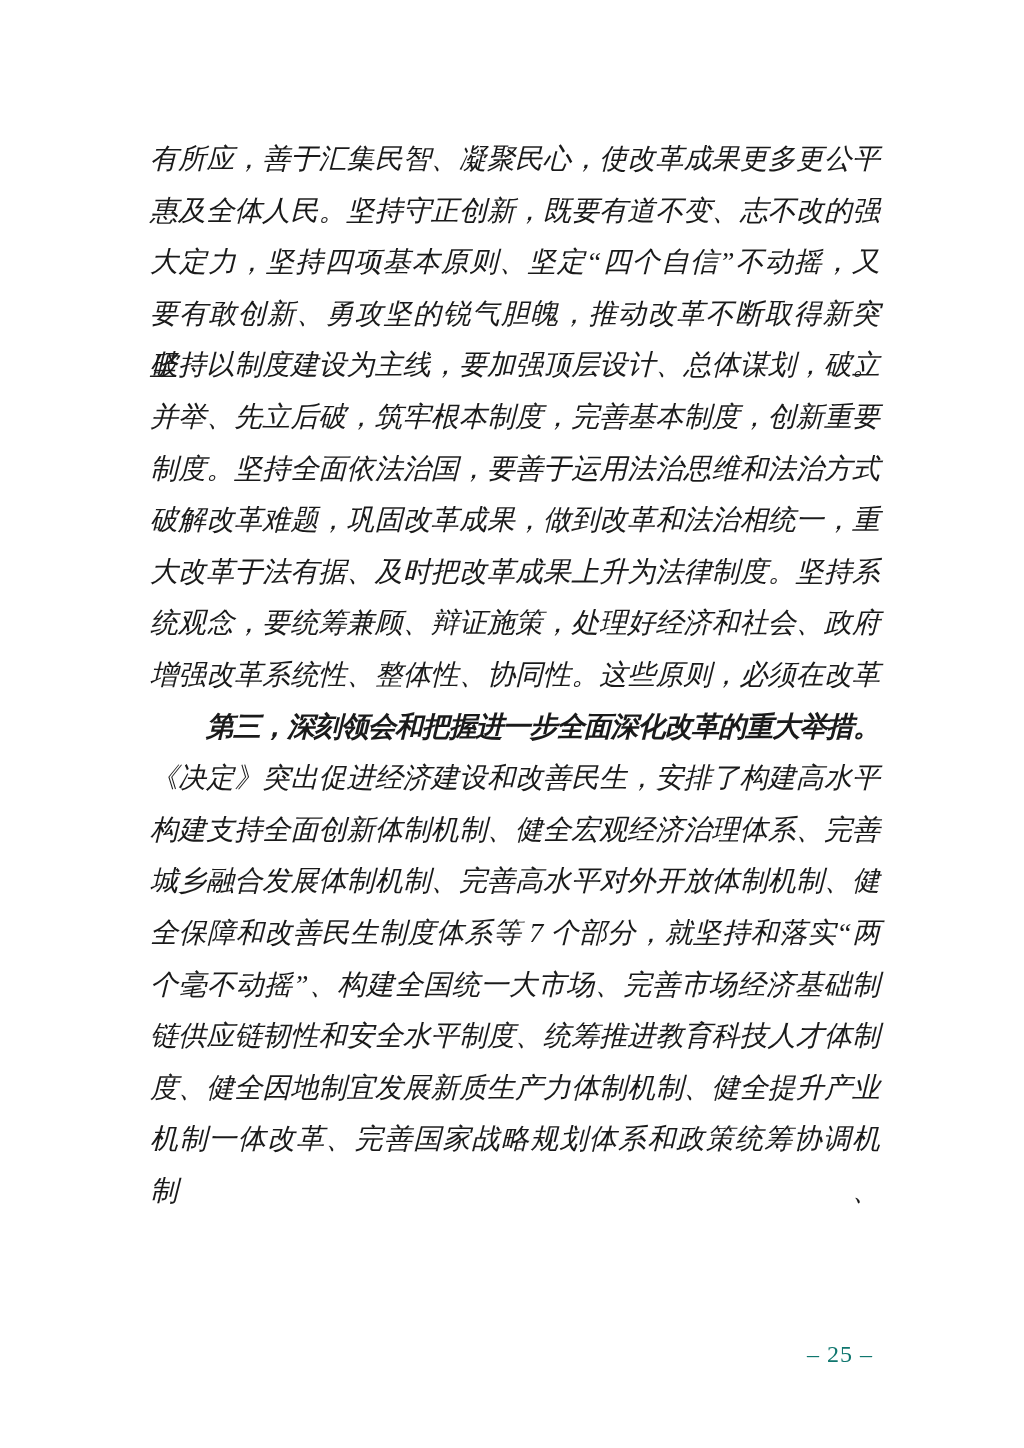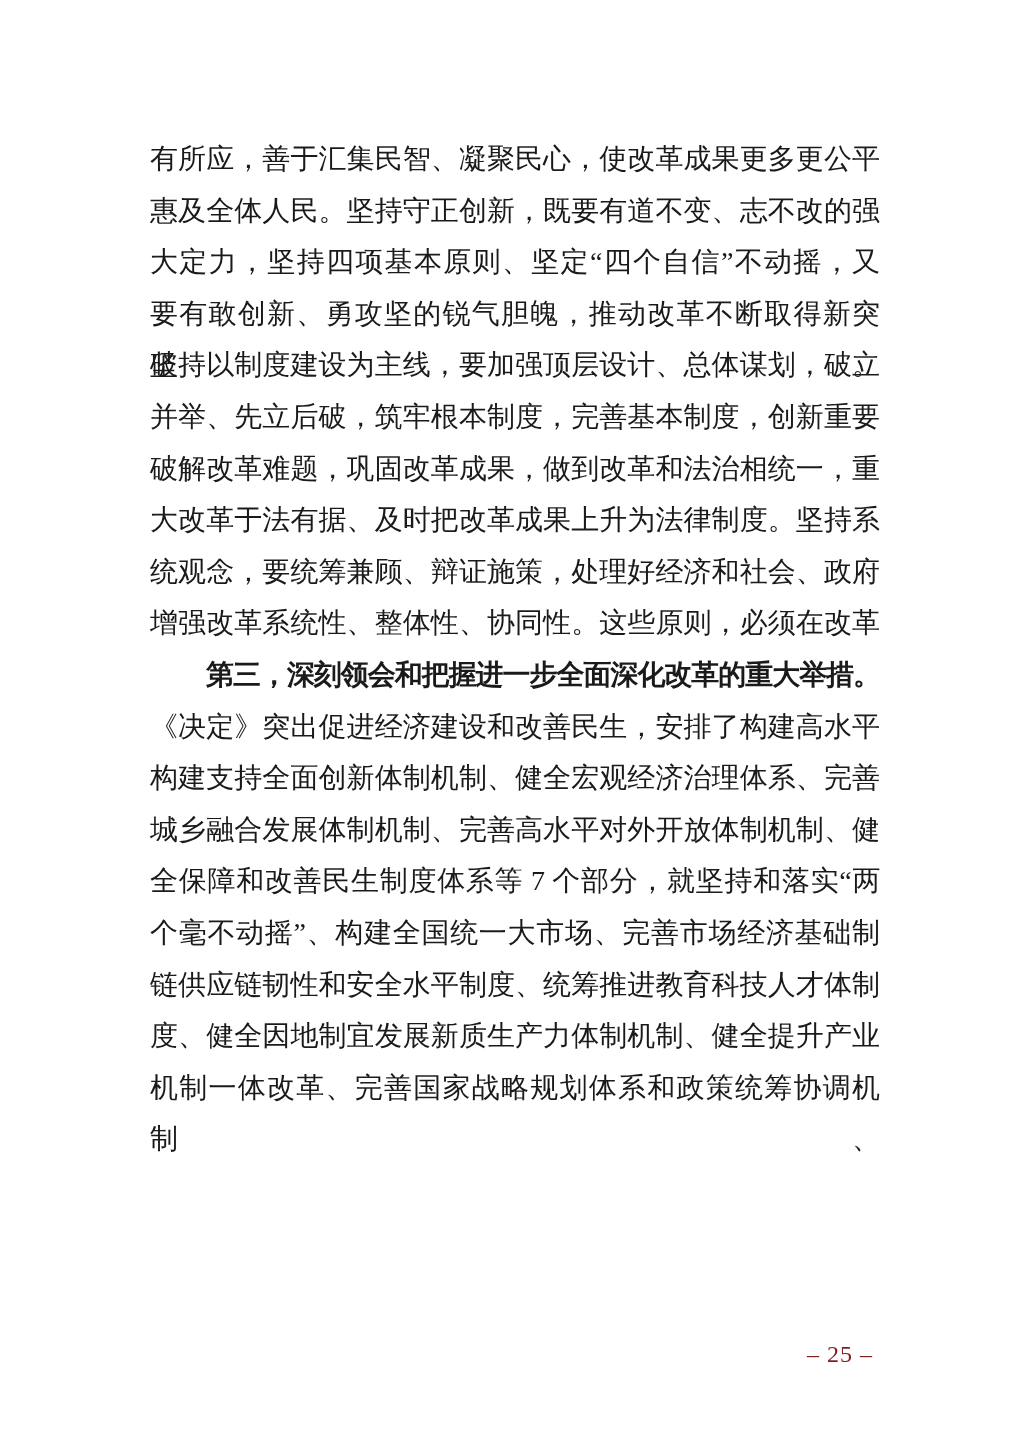--- a/index.html
+++ b/index.html
@@ -23,20 +23,21 @@
     width: 730px;
   }
   .line {
     height: 51.6px;
     line-height: 51.6px;
     font-size: 28px;
     text-align: justify;
     text-align-last: justify;
     white-space: normal;
     overflow: visible;
+    font-style: italic;
   }
   .line.short {
     text-align-last: left;
   }
   .line.heading {
     font-weight: bold;
     text-indent: 56px;
     letter-spacing: -1.1px;
   }
   .line.tight {
@@ -47,34 +48,35 @@
   }
   .page-number {
     position: absolute;
     left: 798px;
     top: 1338px;
     width: 84px;
     text-align: center;
     font-size: 24px;
     line-height: 32px;
     letter-spacing: 1px;
-    color: #7f1d1d;
+    color: #0f766e;
   }
 </style>
 </head>
 <body>
 
 <div class="page">
   <div class="text-block">
     <div class="line">有所应，善于汇集民智、凝聚民心，使改革成果更多更公平</div>
     <div class="line">惠及全体人民。坚持守正创新，既要有道不变、志不改的强</div>
     <div class="line">大定力，坚持四项基本原则、坚定“四个自信”不动摇，又</div>
     <div class="line">要有敢创新、勇攻坚的锐气胆魄，推动改革不断取得新突破。</div>
     <div class="line">坚持以制度建设为主线，要加强顶层设计、总体谋划，破立</div>
     <div class="line">并举、先立后破，筑牢根本制度，完善基本制度，创新重要</div>
+    <div class="line">制度。坚持全面依法治国，要善于运用法治思维和法治方式</div>
     <div class="line">破解改革难题，巩固改革成果，做到改革和法治相统一，重</div>
     <div class="line">大改革于法有据、及时把改革成果上升为法律制度。坚持系</div>
     <div class="line">统观念，要统筹兼顾、辩证施策，处理好经济和社会、政府</div>
     <div class="line">增强改革系统性、整体性、协同性。这些原则，必须在改革</div>
     <div class="line heading">第三，深刻领会和把握进一步全面深化改革的重大举措。</div>
     <div class="line">《决定》突出促进经济建设和改善民生，安排了构建高水平</div>
     <div class="line">构建支持全面创新体制机制、健全宏观经济治理体系、完善</div>
     <div class="line">城乡融合发展体制机制、完善高水平对外开放体制机制、健</div>
     <div class="line tight-num">全保障和改善民生制度体系等 7 个部分，就坚持和落实“两</div>
     <div class="line">个毫不动摇”、构建全国统一大市场、完善市场经济基础制</div>

